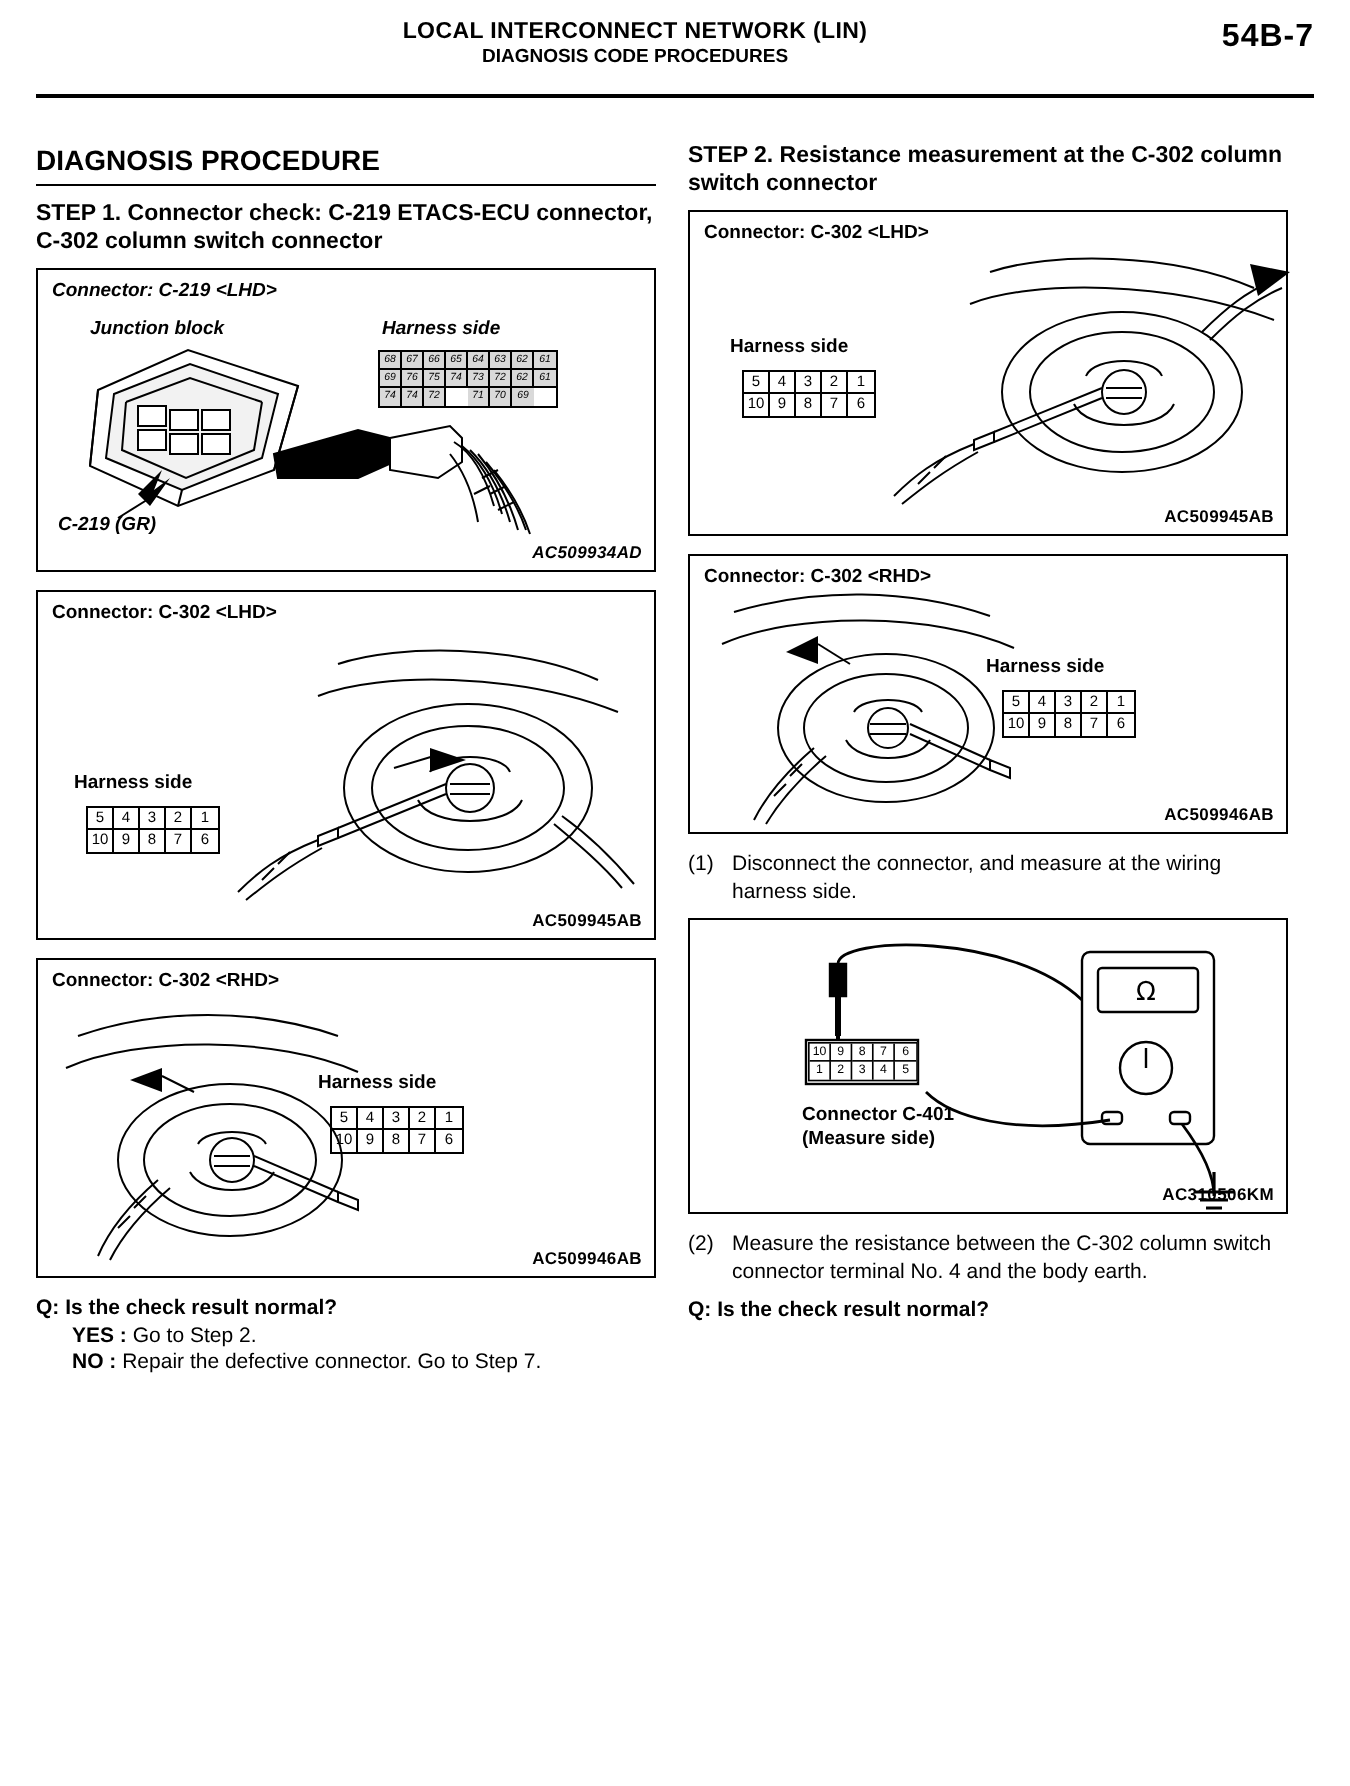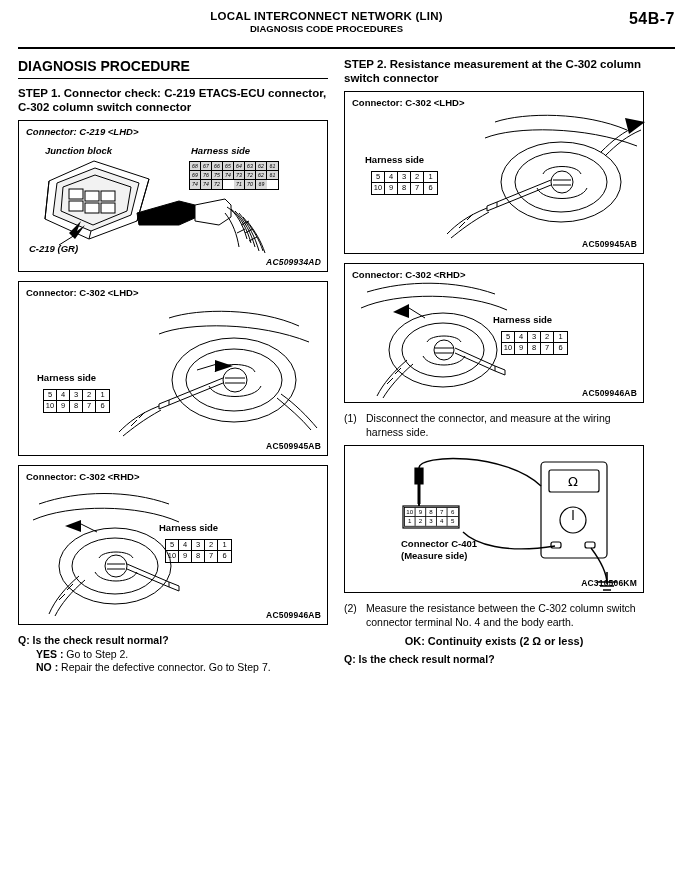--- a/index.html
+++ b/index.html
@@ -11,21 +11,21 @@
     width: 675px; height: 893px;
     font-family: "Liberation Sans", sans-serif;
     color: #000;
     position: relative;
     overflow: hidden;
   }
   .page {
     position: relative;
     width: 675px;
     height: 893px;
-    padding: 10px 0 0 18px;
+    padding: 10px 18px 0 18px;
   }
   
   .header {
     position: relative;
     height: 34px;
   }
   .header-center {
     text-align: center;
     font-weight: bold;
     font-size: 11.5px;
@@ -50,21 +50,21 @@
   }
   .header-rule {
     border: none;
     border-top: 2px solid #000;
     margin: 3px 0 0 0;
   }
   
   .columns {
     display: flex;
     gap: 16px;
-    margin-top: 7px;
+    margin-top: 21px;
   }
   .col {
     width: 310px;
     position: relative;
   }
   .col-right { width: 300px; }
 
   .section-title {
     font-weight: bold;
     font-size: 14px;
@@ -529,21 +529,20 @@
         </div>
 
         <div class="fig-code">AC310506KM</div>
       </div>
 
       <div class="para">
         <span class="num">(2)</span>
         <span class="txt">Measure the resistance between the C-302 column switch connector terminal No. 4 and the body earth.</span>
       </div>
 
-      <div class="ok-line">OK: Continuity exists (2 Ω or less)</div>
 
       <div class="qa">
         <div class="q">Q: Is the check result normal?</div>
       </div>
 
     </div>
   </div>
 </div>
 
 </body></html>

